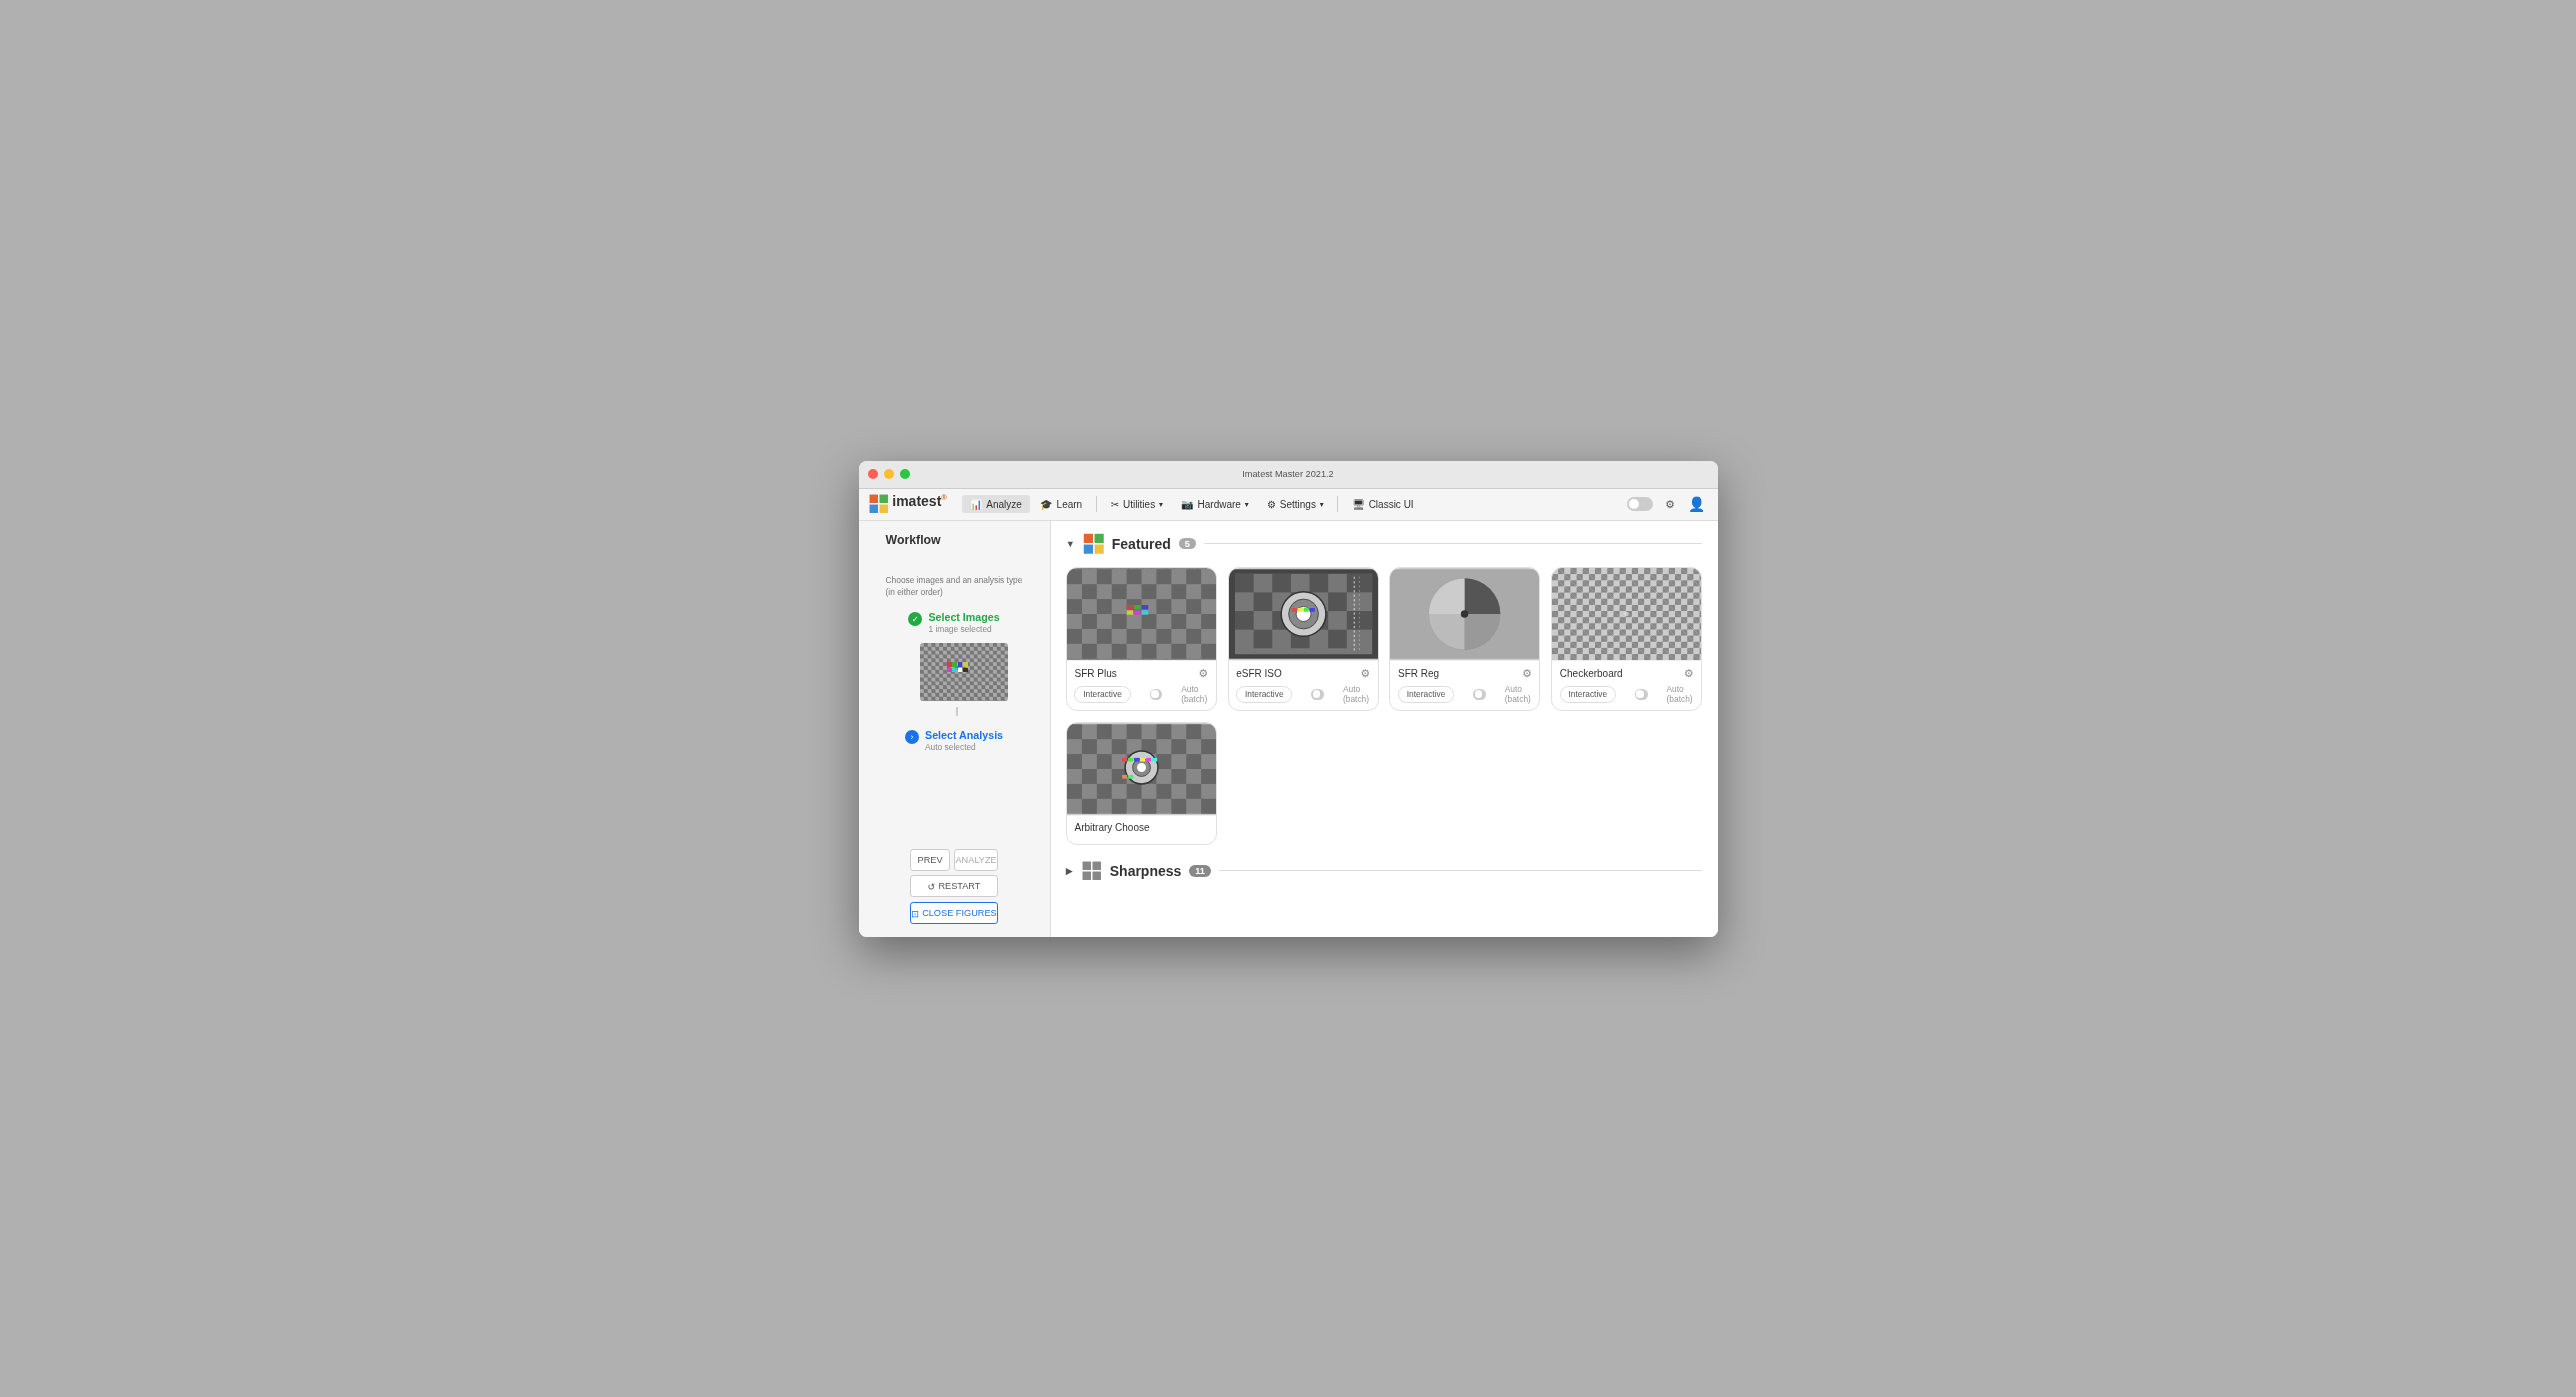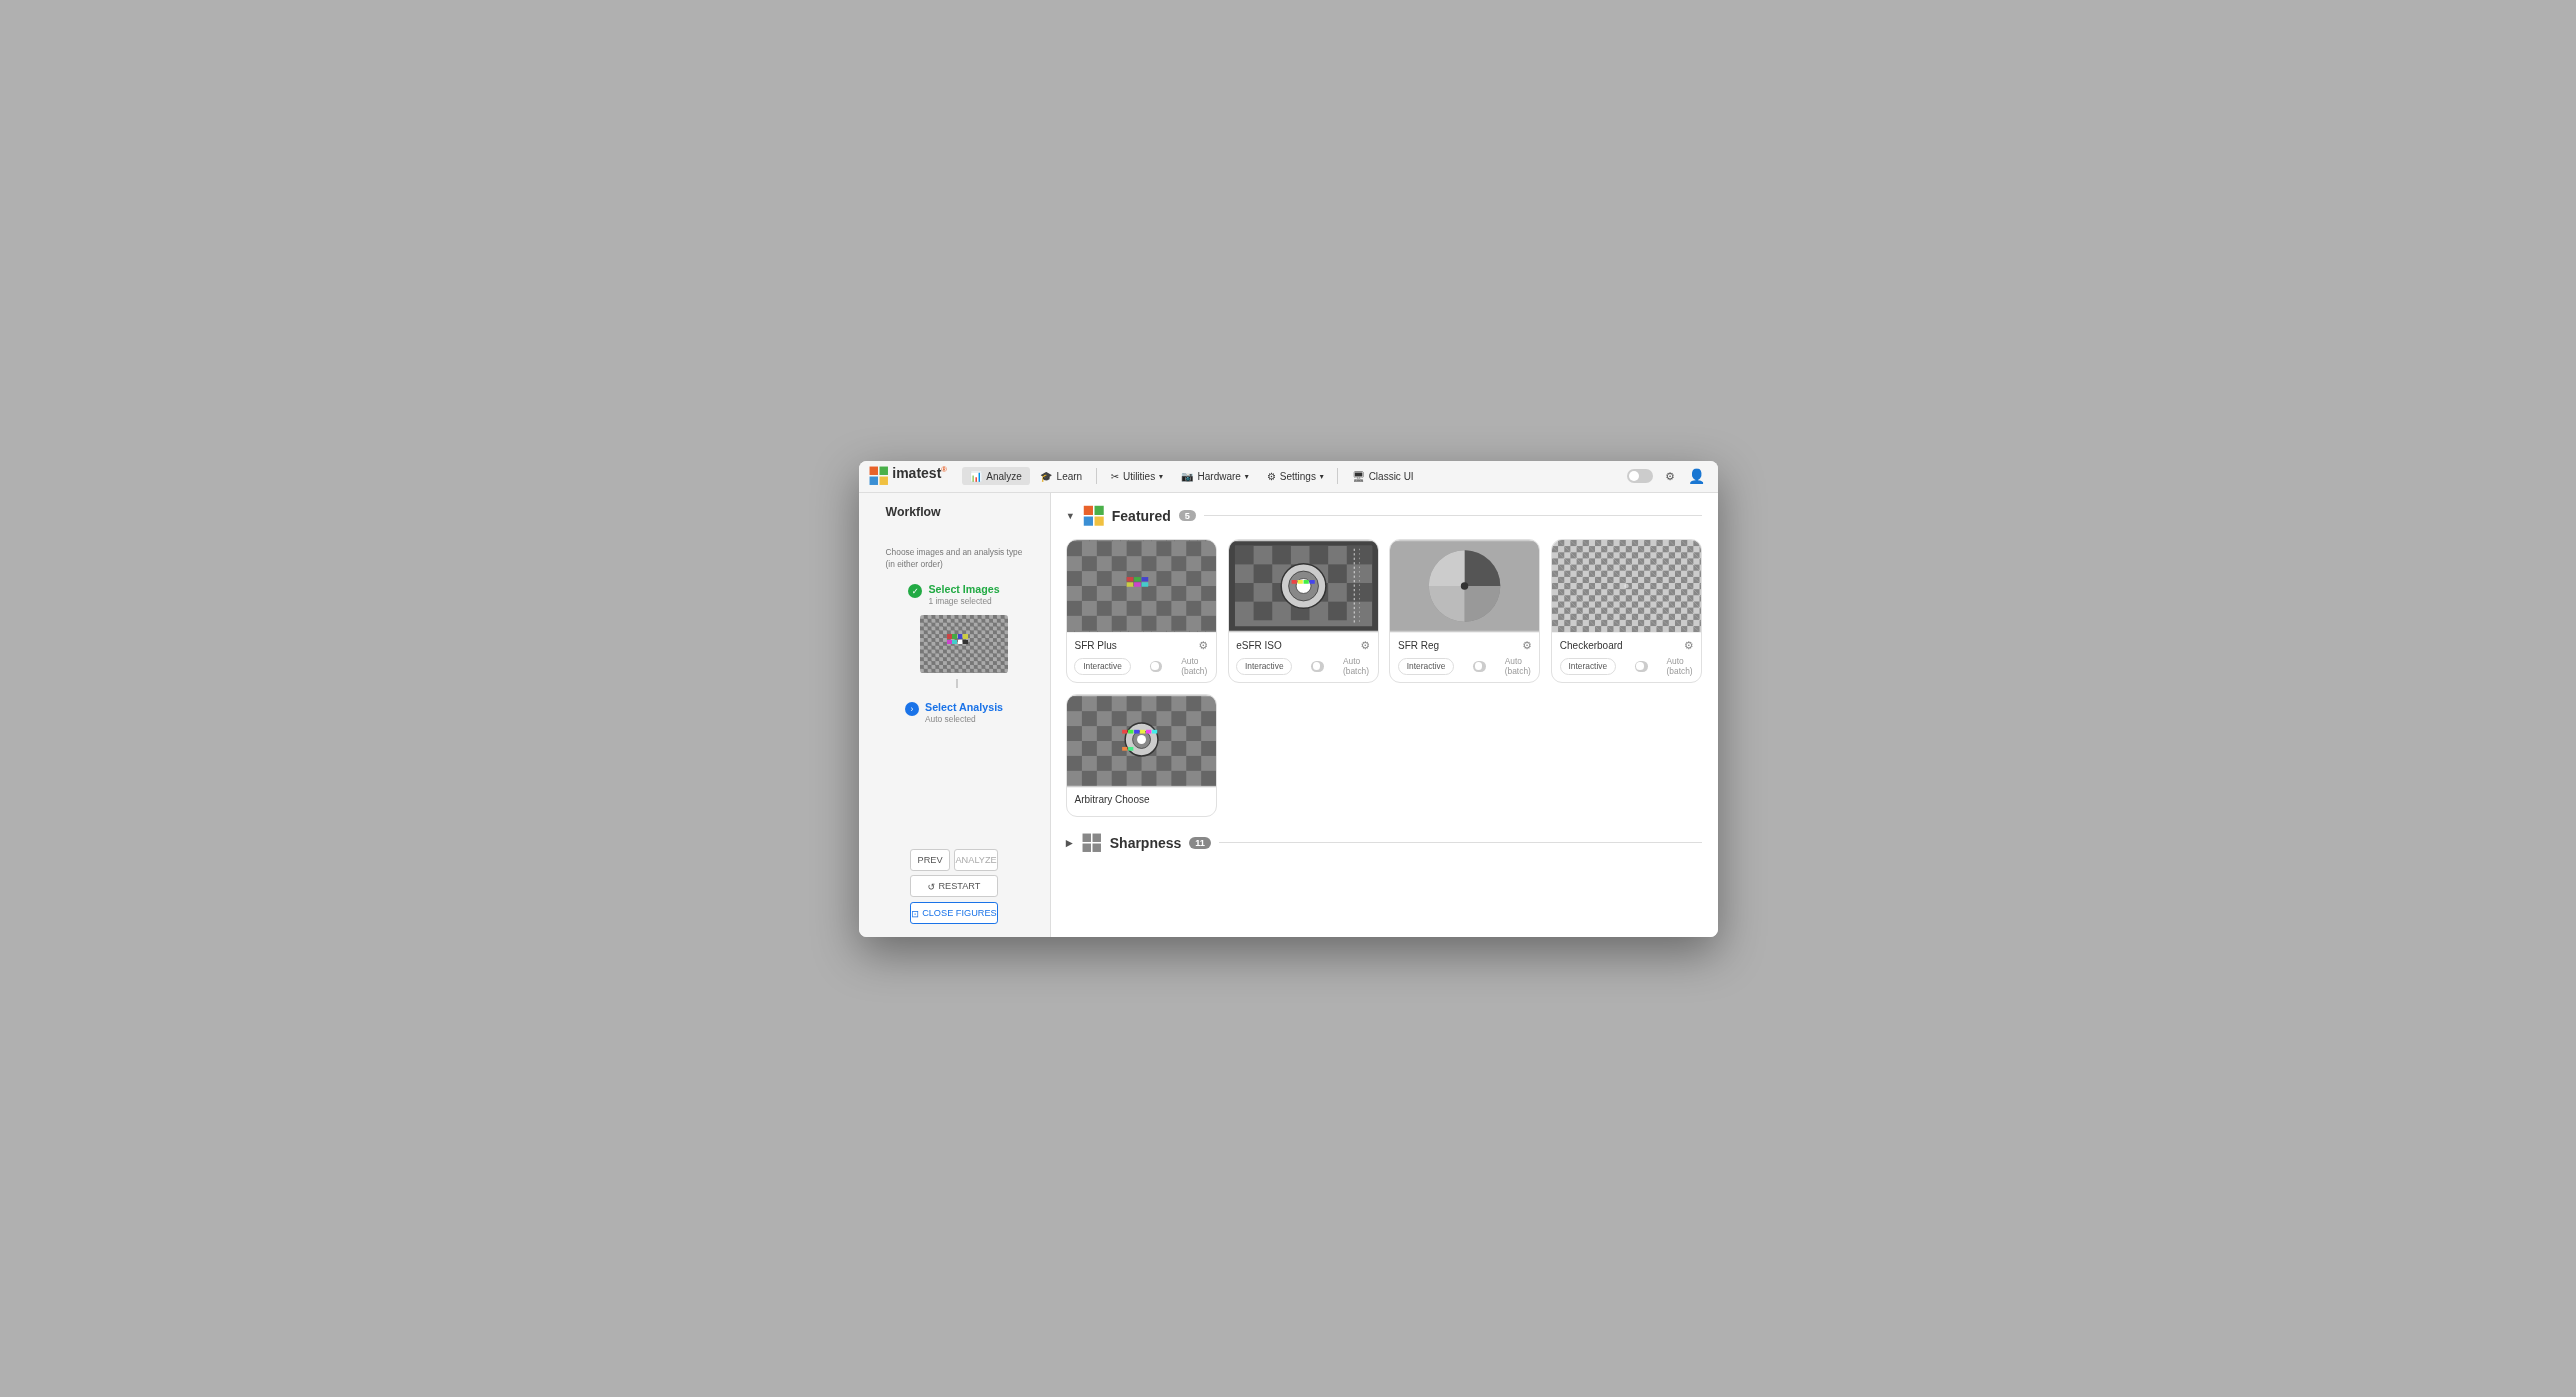--- a/index.html
+++ b/index.html
@@ -485,20 +485,28 @@
       display: flex;
       align-items: flex-start;
       gap: 3.1px;
     }
   </style>
 </head>
 <body>
 
 <div class="window">
 
+  <div class="title-bar">
+    <div class="title-bar-buttons">
+      <button class="tb-btn tb-close"></button>
+      <button class="tb-btn tb-min"></button>
+      <button class="tb-btn tb-max"></button>
+    </div>
+    <span class="title-text">Imatest Master 2021.2</span>
+  </div>
 
   <div class="menubar">
     <div class="imatest-logo logo-area">
 
       <svg width="21.5" height="21.5" viewBox="0 0 28 28">
         <rect x="2" y="2" width="11" height="11" fill="#e8622a"></rect>
         <rect x="15" y="2" width="11" height="11" fill="#4ab04a"></rect>
         <rect x="2" y="15" width="11" height="11" fill="#3b8fd4"></rect>
         <rect x="15" y="15" width="11" height="11" fill="#f0c040"></rect>
       </svg>

